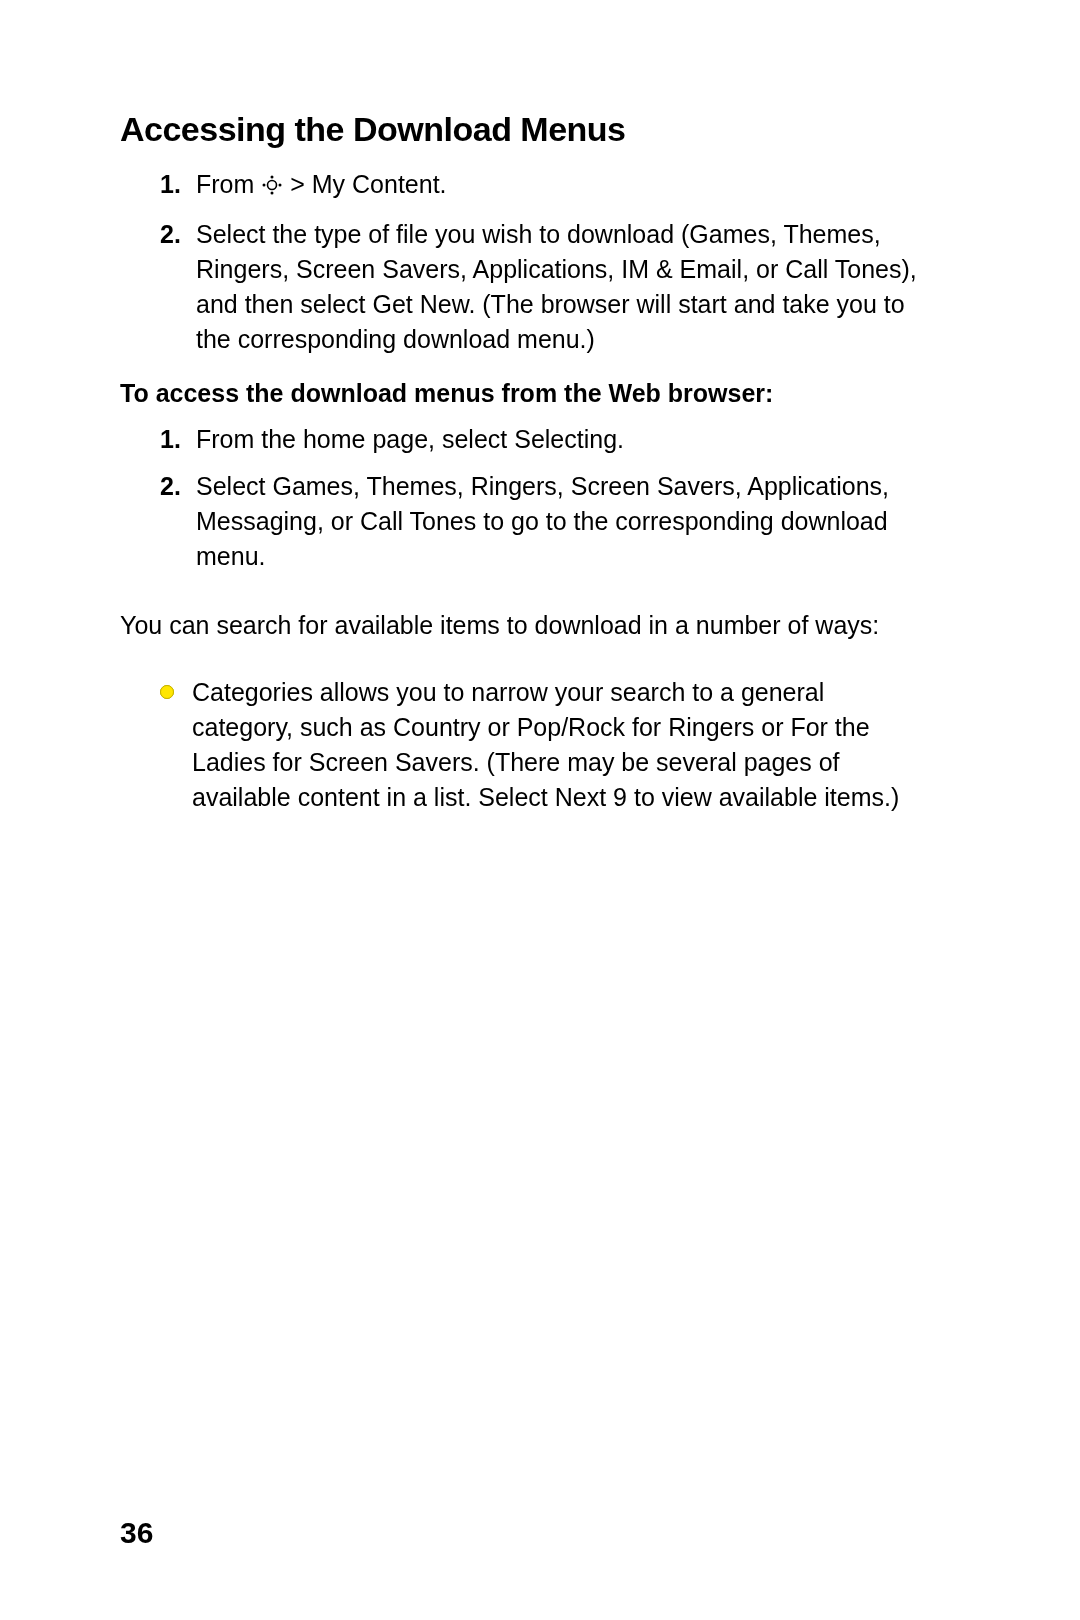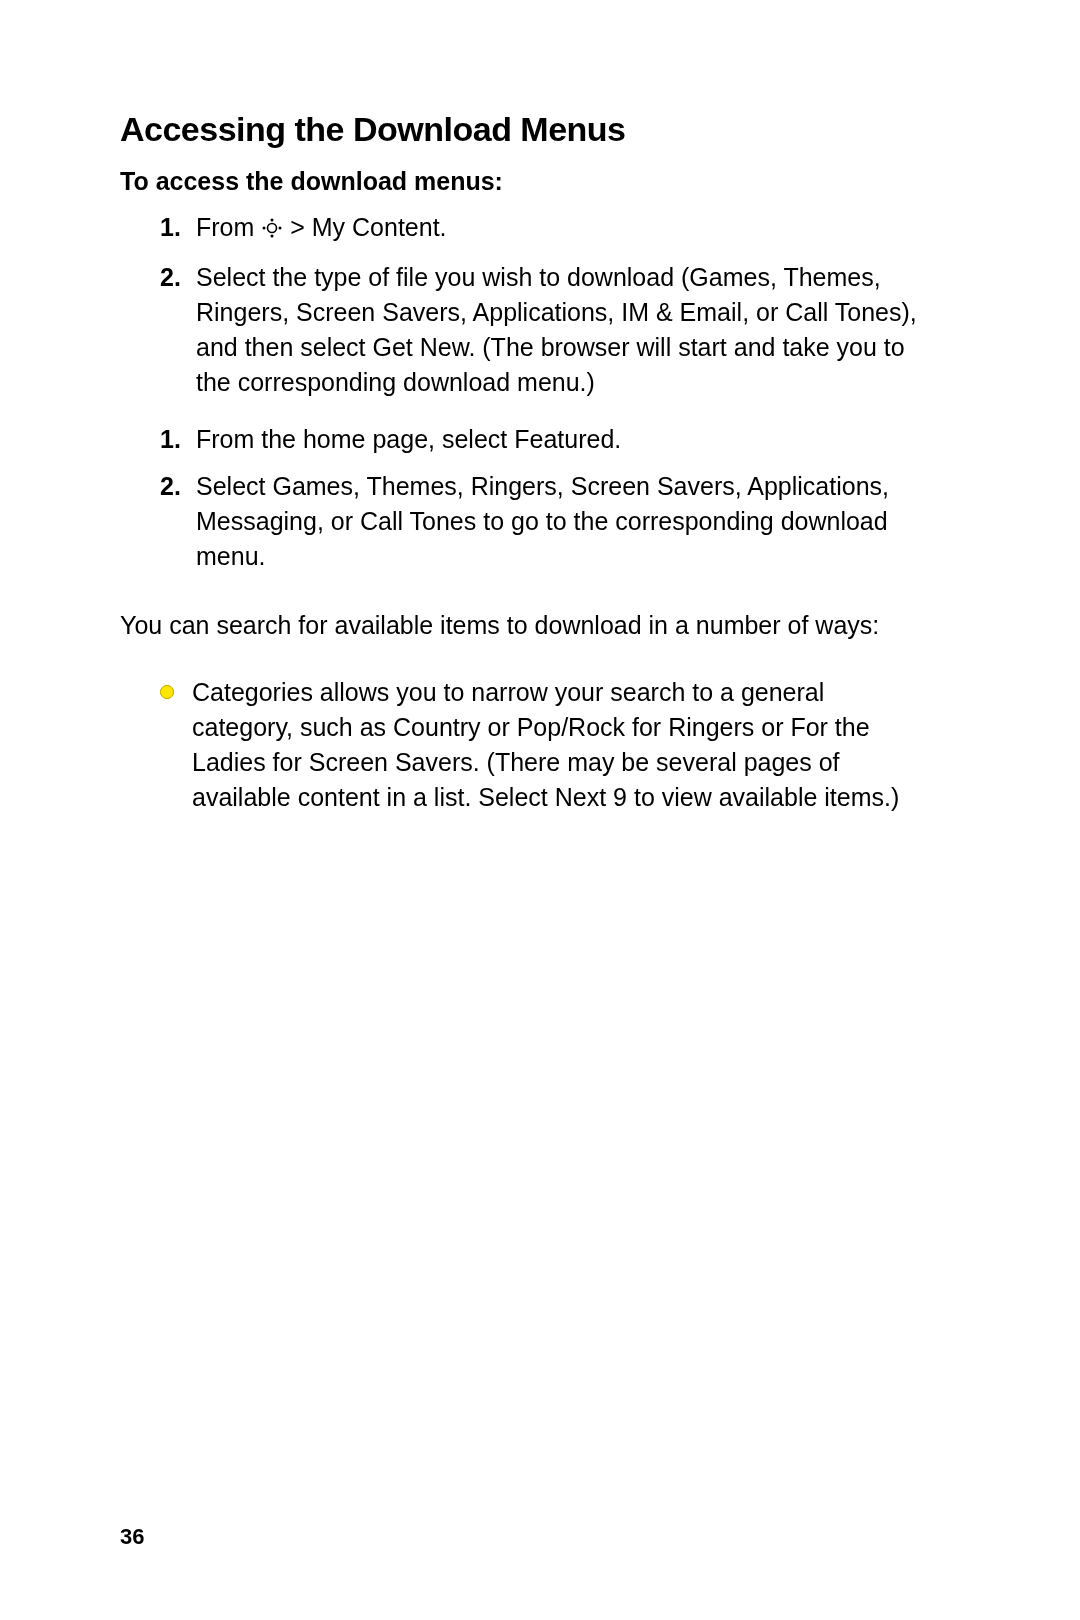--- a/index.html
+++ b/index.html
@@ -70,61 +70,61 @@
     height: 12px;
     border-radius: 50%;
     background: #ffe600;
     border: 1px solid #c8b400;
   }
   .bold { font-weight: 400; margin-top: 44px; }
   .page-num {
     position: absolute;
     left: 120px;
     bottom: 70px;
-    font-size: 22px;
+    font-size: 30px;
     font-weight: 700;
   }
   .nav-icon {
     display: inline-block;
     vertical-align: -3px;
   }
   h2 + .subhead { margin-top: 6px; }
   .section2 { margin-top: 34px; }
 </style>
 </head>
 <body>
 
 <div class="page">
 
   <h2>Accessing the Download Menus</h2>
 
-  <p class="subhead">To access the download menus:</p>
 
   <ol class="steps">
     <li>
       <span class="num">1.</span>
       <span>From </span><span class="nav-icon"><svg width="22" height="22" viewBox="0 0 22 22">
             <circle cx="11" cy="11" r="4.5" fill="none" stroke="#000" stroke-width="1.6"></circle>
             <circle cx="11" cy="3" r="1.5" fill="#000"></circle>
             <circle cx="11" cy="19" r="1.5" fill="#000"></circle>
             <circle cx="3" cy="11" r="1.5" fill="#000"></circle>
             <circle cx="19" cy="11" r="1.5" fill="#000"></circle>
           </svg></span><span class="bold"> &gt; My Content</span><span>.</span>
     </li>
     <li>
       <span class="num">2.</span>
       <span><span>Select the type of file you wish to download (</span><span class="bold">Games</span><span>, </span><span class="bold">Themes</span><span>, </span><span class="bold">Ringers</span><span>, </span><span class="bold">Screen Savers</span><span>,  </span><span class="bold">Applications</span><span>, </span><span class="bold">IM &amp; Email</span><span>, or </span><span class="bold">Call Tones</span><span>), and then select </span><span class="bold">Get New</span><span>. (The browser will start and take you to the corresponding download menu.)</span></span>
     </li>
   </ol>
 
+  <p class="subhead">To access the download menus from the Web browser:</p>
 
   <ol class="steps">
     <li>
       <span class="num">1.</span>
-      <span><span>From the home page, select </span><span class="bold">Featured</span><span>.</span></span>
+      <span><span>From the home page, select </span><span class="bold">Selecting</span><span>.</span></span>
     </li>
     <li>
       <span class="num">2.</span>
       <span><span>Select </span><span class="bold">Games</span><span>, </span><span class="bold">Themes</span><span>, </span><span class="bold">Ringers</span><span>, </span><span class="bold">Screen Savers</span><span>, </span><span class="bold">Applications</span><span>, </span><span class="bold">Messaging</span><span>, or </span><span class="bold">Call Tones</span><span> to go to the corresponding download menu.</span></span>
     </li>
   </ol>
 
   <div class="section2">
     <p class="para">You can search for available items to download in a number of ways:</p>
 

